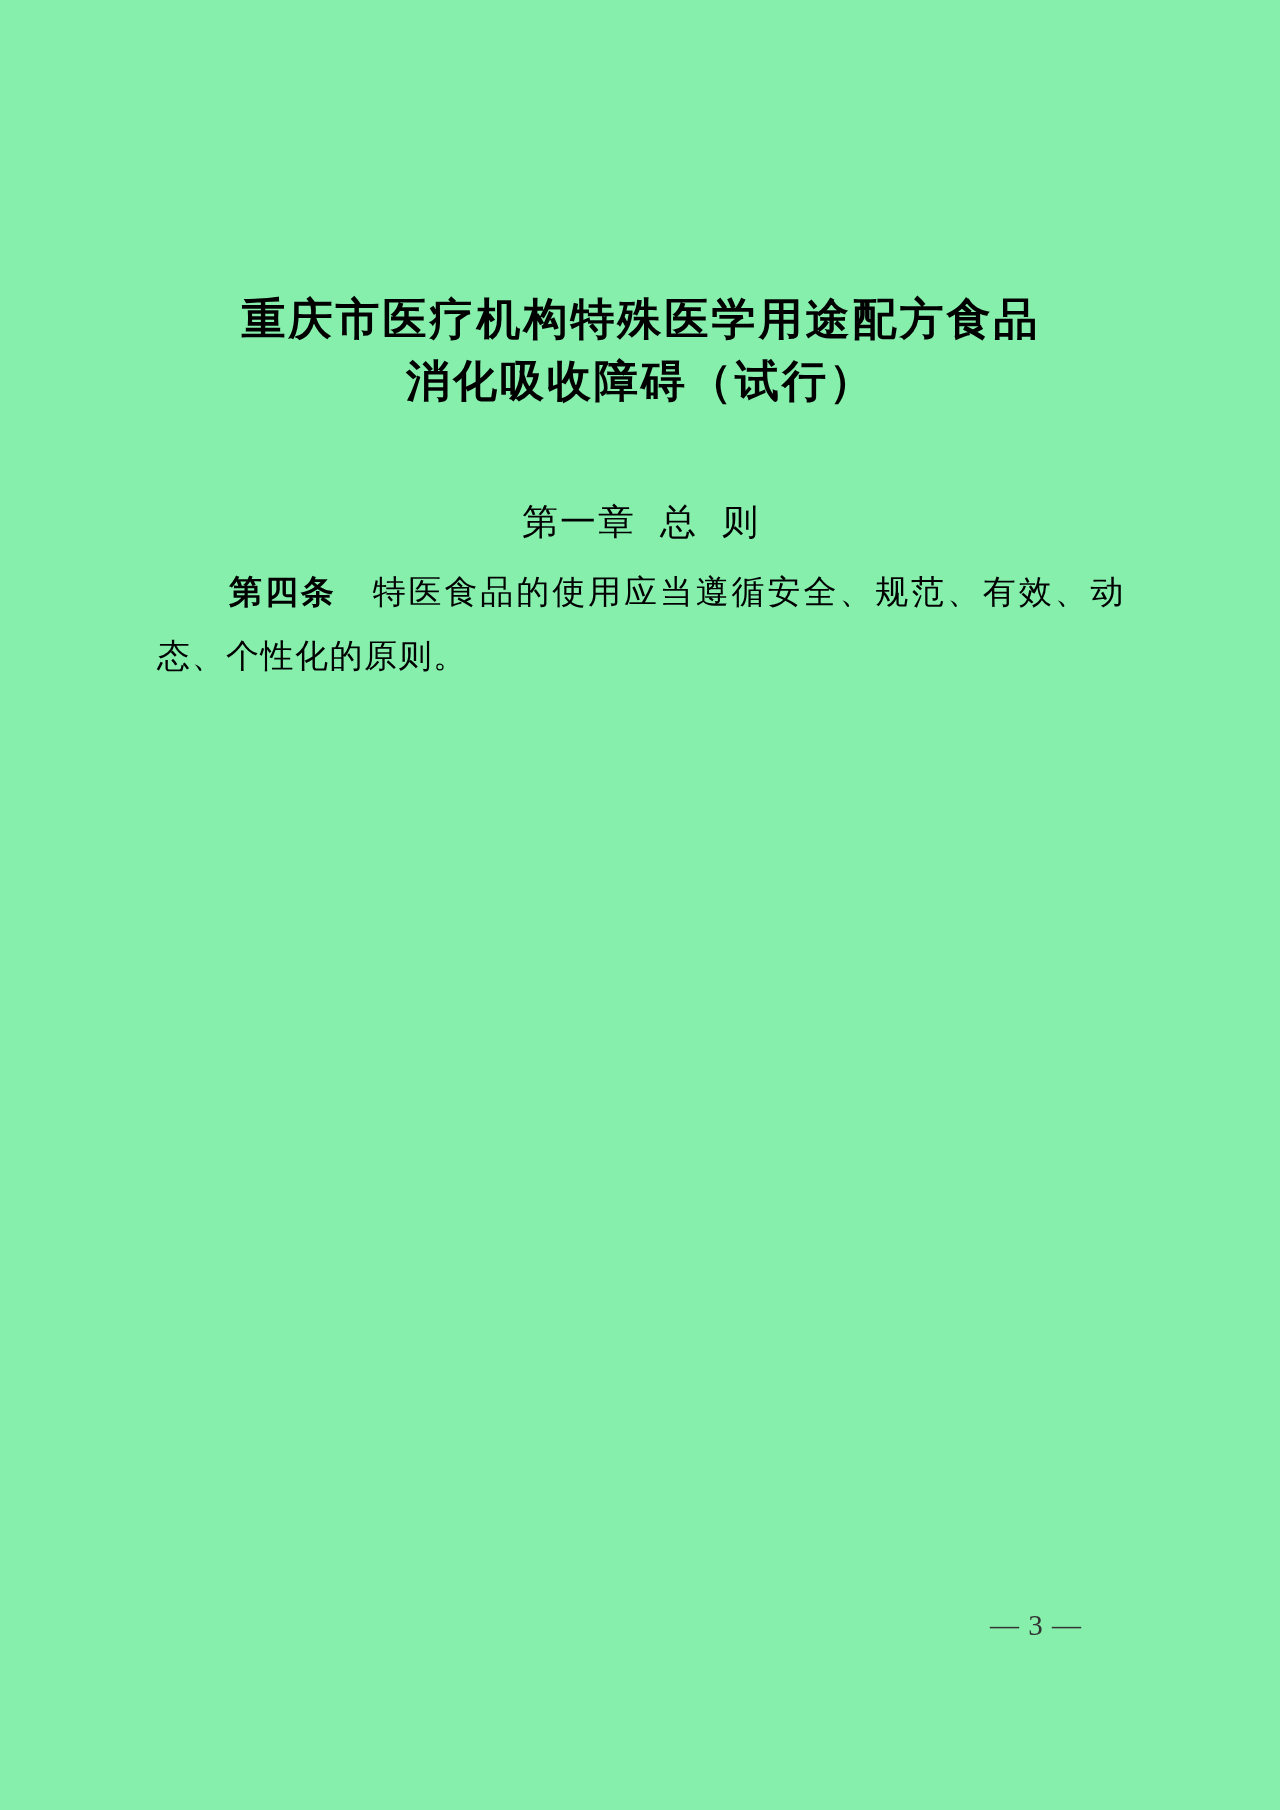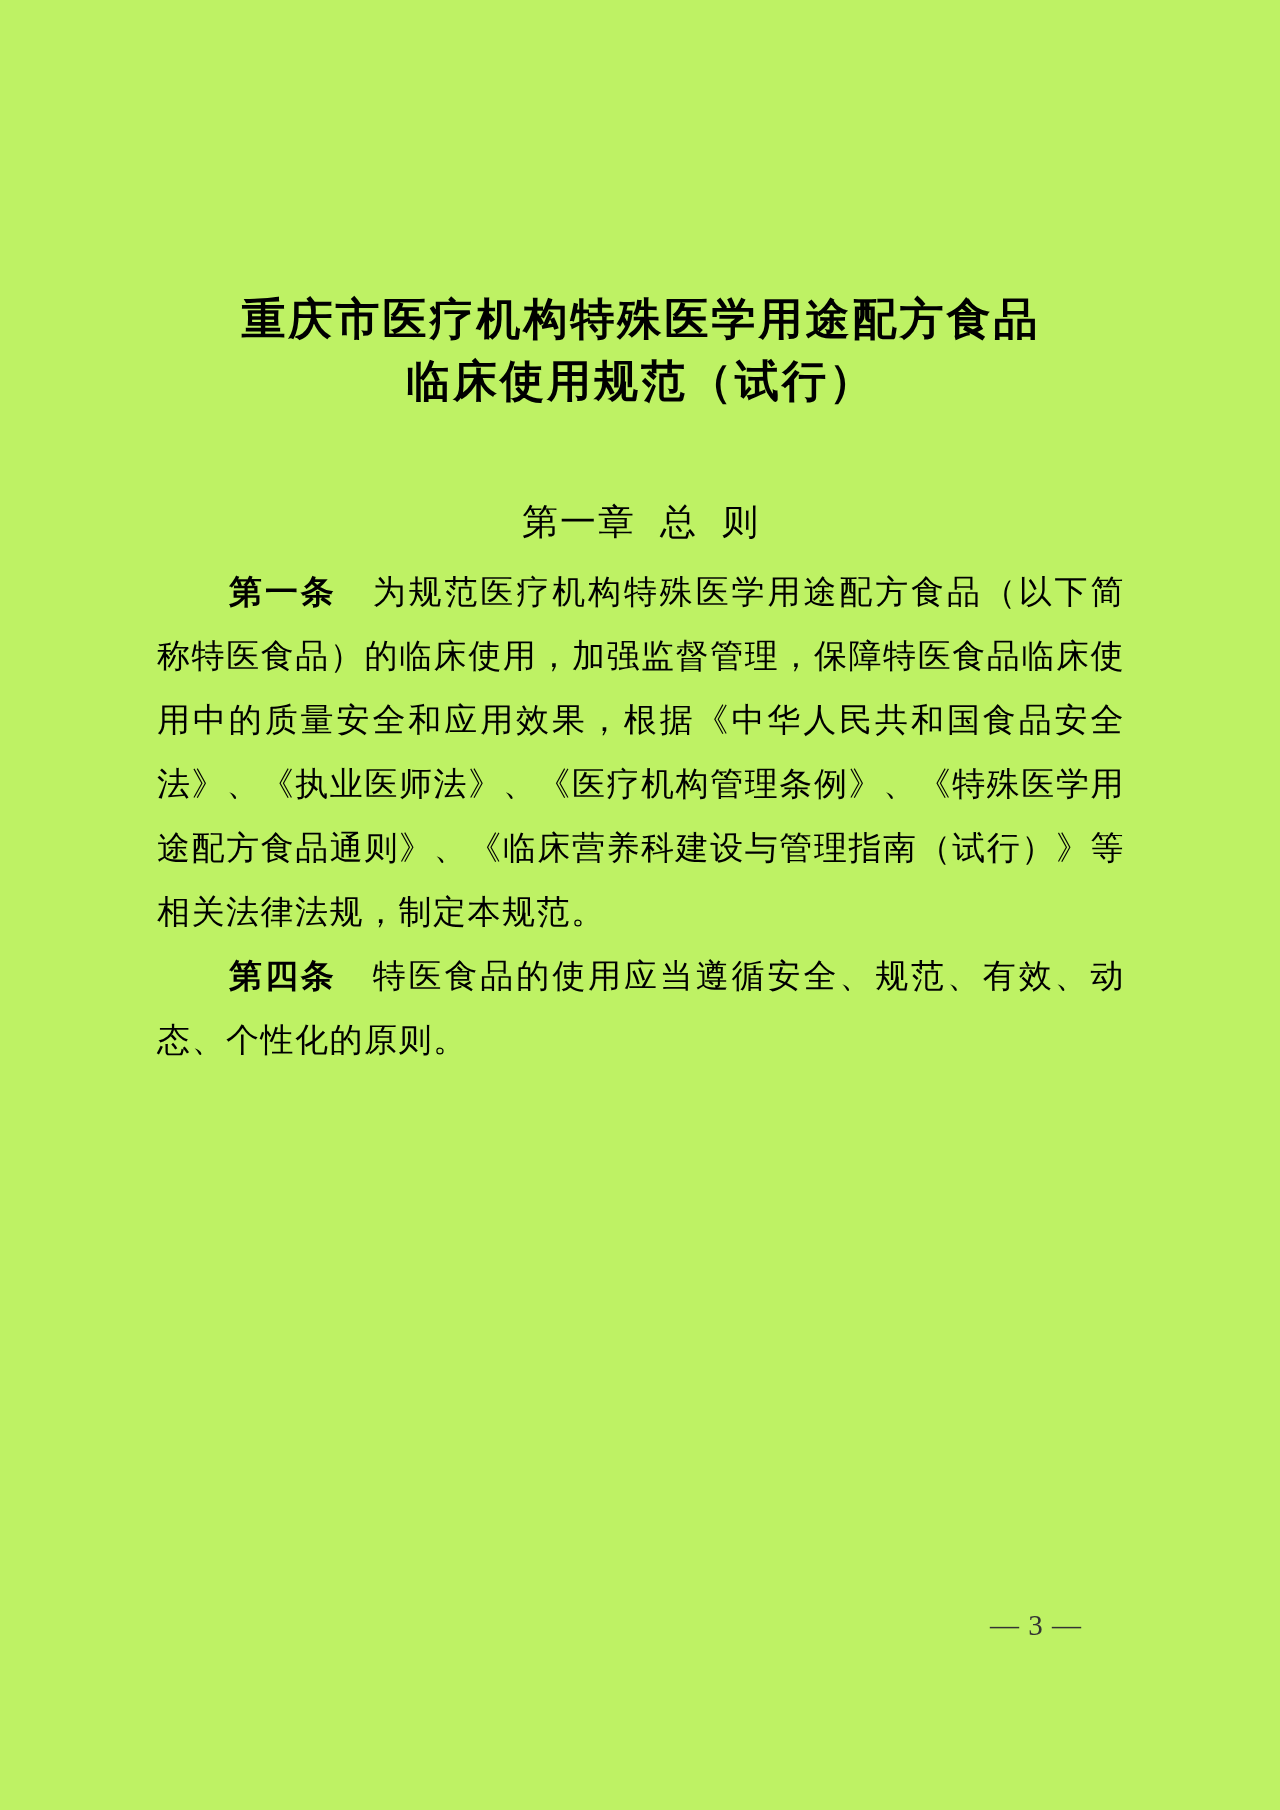--- a/index.html
+++ b/index.html
@@ -4,21 +4,21 @@
 <style>
   html, body {
     margin: 0;
     padding: 0;
     background: #ffffff;
   }
   .page {
     position: relative;
     width: 1280px;
     height: 1810px;
-    background: #bef264;
+    background: #86efac;
     color: #000000;
     font-family: "Liberation Serif", "DejaVu Serif", serif;
     overflow: hidden;
   }
   .title-block {
     position: absolute;
     top: 289px;
     left: 157px;
     width: 968px;
     text-align: center;
@@ -75,25 +75,24 @@
     white-space: pre;
   }
 </style>
 </head>
 <body>
 
 <div class="page">
 
   <div class="title-block">
     <div class="title-line">重庆市医疗机构特殊医学用途配方食品</div>
-    <div class="title-line">临床使用规范（试行）</div>
+    <div class="title-line">消化吸收障碍（试行）</div>
   </div>
 
   <div class="chapter-heading">第一章  总  则</div>
 
   <div class="body-block">
-    <p class="para"><span class="article-label">第一条</span><span class="article-text">为规范医疗机构特殊医学用途配方食品（以下简称特医食品）的临床使用，加强监督管理，保障特医食品临床使用中的质量安全和应用效果，根据《中华人民共和国食品安全法》、《执业医师法》、《医疗机构管理条例》、《特殊医学用途配方食品通则》、《临床营养科建设与管理指南（试行）》等相关法律法规，制定本规范。</span></p>
     <p class="para"><span class="article-label">第四条</span><span class="article-text">特医食品的使用应当遵循安全、规范、有效、动态、个性化的原则。</span></p>
   </div>
 
   <div class="page-number">— 3 —</div>
 
 </div>
 
 </body></html>

